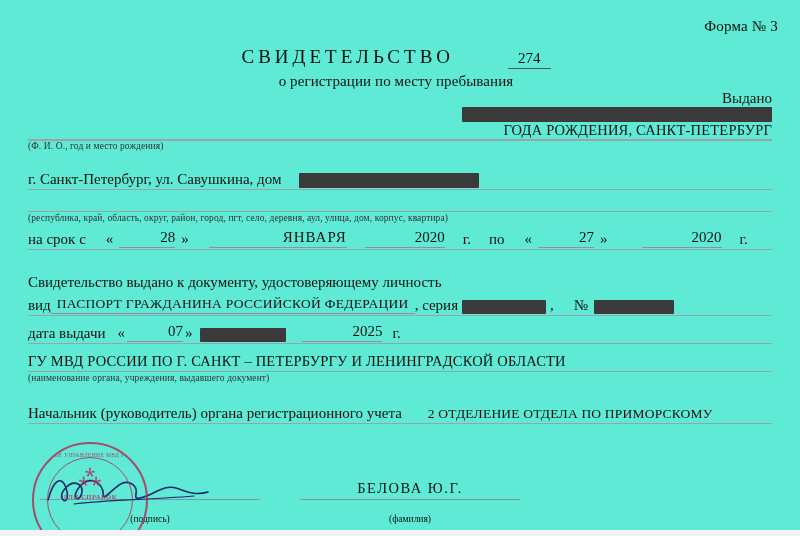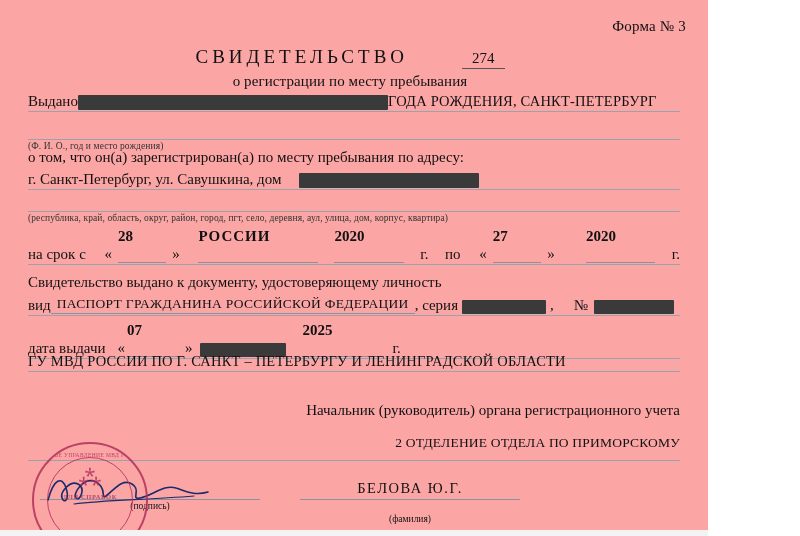--- a/index.html
+++ b/index.html
@@ -6,22 +6,22 @@
   html, body {
     margin: 0; padding: 0;
     width: 800px; height: 536px;
     background: #ffffff;
     font-family: "Liberation Serif", serif;
     color: #111;
     overflow: hidden;
   }
   #doc {
     position: relative;
-    width: 708px; height: 536px;
-    background: #fca5a5;
+    width: 800px; height: 536px;
+    background: #5eead4;
   }
 
   .redact { background: #3a3a3a; display: inline-block; height: 14px; vertical-align: middle; border-radius: 1px; }
 
   .form-no {
     position: absolute; right: 22px; top: 18px;
     font-size: 15px; letter-spacing: .2px;
   }
 
   .title {
@@ -55,41 +55,41 @@
     text-align: left; font-size: 9.5px; color: #333; margin-top: 1px;
     letter-spacing: .1px;
   }
 
   .lbl { white-space: nowrap; }
 
   .fill { flex: 1 1 auto; }
 
   
   #row-vydano { top: 90px; }
-  #row-vydano .ruled { justify-content: flex-start; gap: 0; }
+  #row-vydano .ruled { justify-content: flex-start; gap: 0; flex-direction: column; }
   #row-vydano .rd1 { width: 310px; height: 15px; }
   #row-vydano .tail { font-size: 14.5px; letter-spacing: .2px; }
 
   #row-empty1 { top: 122px; }
   #row-empty1 .ruled { min-height: 18px; }
 
   #row-otom { top: 145px; }
   #row-otom .ruled { border-bottom: none; }
 
   #row-addr { top: 168px; }
   #row-addr .ruled { gap: 16px; }
   #row-addr .rd2 { width: 180px; height: 15px; margin-left: 2px; }
 
   #row-empty2 { top: 196px; }
   #row-empty2 .ruled { min-height: 16px; }
 
   #row-srok { top: 228px; }
   #row-srok .ruled { align-items: flex-end; gap: 4px; }
   .q { padding: 0 2px; }
-  .u { border-bottom: 1px solid #8a939d; display: inline-block; text-align: left; padding-bottom: 17px; font-weight: bold; }
+  .u { border-bottom: 1px solid #8a939d; display: inline-block; text-align: right; padding-bottom: 1px; }
   .u.day { width: 56px; }
   .u.month { width: 138px; letter-spacing: 1px; }
   .u.year { width: 80px; }
   .sp { display: inline-block; width: 10px; }
 
   #row-svid { top: 270px; }
   #row-svid .ruled { border-bottom: none; }
 
   #row-vid { top: 294px; }
   #row-vid .ruled { gap: 0; }
@@ -97,29 +97,29 @@
   #row-vid .seriesbox { display: inline-block; width: 84px; height: 14px; margin: 0 4px; }
   #row-vid .numbox { display: inline-block; width: 80px; height: 14px; margin-left: 6px; }
 
   #row-data { top: 322px; }
   #row-data .ruled { gap: 0; }
   #row-data .dbox { display: inline-block; width: 86px; height: 14px; margin: 0 6px; }
 
   #row-organ { top: 350px; font-size: 14.5px; letter-spacing: .2px; }
 
   #row-nachalnik { top: 402px; }
-  #row-nachalnik .ruled { gap: 8px; flex-direction: column; }
+  #row-nachalnik .ruled { gap: 8px; }
   #row-nachalnik .right { font-size: 13.5px; letter-spacing: .2px; }
 
   #row-rayon { top: 430px; font-size: 13.5px; letter-spacing: .2px; }
 
   
   #sig-left { position: absolute; left: 40px; top: 474px; width: 220px; }
   #sig-left .line { border-bottom: 1px solid #8a939d; height: 26px; }
-  #sig-left .cap { text-align: center; font-size: 9.5px; margin-top: 1px; }
+  #sig-left .cap { text-align: center; font-size: 9.5px; margin-top: 14px; }
 
   #sig-right { position: absolute; left: 300px; top: 474px; width: 220px; }
   #sig-right .line { border-bottom: 1px solid #8a939d; height: 26px; text-align: center; font-size: 14.5px; letter-spacing: 1.5px; padding-top: 6px; }
   #sig-right .cap { text-align: center; font-size: 9.5px; margin-top: 14px; }
 
   
   #stamp {
     position: absolute; left: 32px; top: 442px;
     width: 116px; height: 116px;
     border: 2.5px solid #b0315a; border-radius: 50%;
@@ -175,25 +175,20 @@
     </div>
   </div>
 
   <div class="row" id="row-empty1">
     <div class="ruled">
         <span class="fill"></span>
       </div>
     <div class="caption">(Ф. И. О., год и место рождения)</div>
   </div>
 
-  <div class="row" id="row-otom">
-    <div class="ruled">
-        <span>о том, что он(а) зарегистрирован(а) по месту пребывания по адресу:</span>
-      </div>
-  </div>
 
   <div class="row" id="row-addr">
     <div class="ruled">
       <span>г. Санкт-Петербург, ул. Савушкина, дом</span>
       <span class="redact rd2"></span>
       <span class="fill"></span>
     </div>
   </div>
 
   <div class="row" id="row-empty2">
@@ -204,21 +199,21 @@
   </div>
 
   <div class="row" id="row-srok">
     <div class="ruled">
       <span class="lbl">на срок с</span>
       <span class="sp"></span>
         <span class="q">«</span>
       <span class="u day">28</span>
       <span class="q">»</span>
         <span class="sp"></span>
-      <span class="u month">РОССИИ</span>
+      <span class="u month">ЯНВАРЯ</span>
       <span class="sp"></span>
       <span class="u year">2020</span>
       <span class="sp"></span>
         <span>г.</span>
       <span class="sp"></span>
         <span>по</span>
       <span class="sp"></span>
         <span class="q">«</span>
       <span class="u day">27</span>
       <span class="q">»</span>
@@ -265,20 +260,21 @@
         <span>г.</span>
       <span class="fill"></span>
     </div>
   </div>
 
   <div class="row" id="row-organ">
     <div class="ruled">
         <span>ГУ  МВД  РОССИИ  ПО  Г. САНКТ – ПЕТЕРБУРГУ  И  ЛЕНИНГРАДСКОЙ ОБЛАСТИ</span>
         <span class="fill"></span>
       </div>
+    <div class="caption">(наименование органа, учреждения, выдавшего документ)</div>
   </div>
 
   <div class="row" id="row-nachalnik">
     <div class="ruled">
       <span class="lbl">Начальник (руководитель) органа регистрационного учета</span>
       <span class="sp"></span>
       <span class="right">2 ОТДЕЛЕНИЕ ОТДЕЛА  ПО ПРИМОРСКОМУ</span>
       <span class="fill"></span>
     </div>
   </div>

